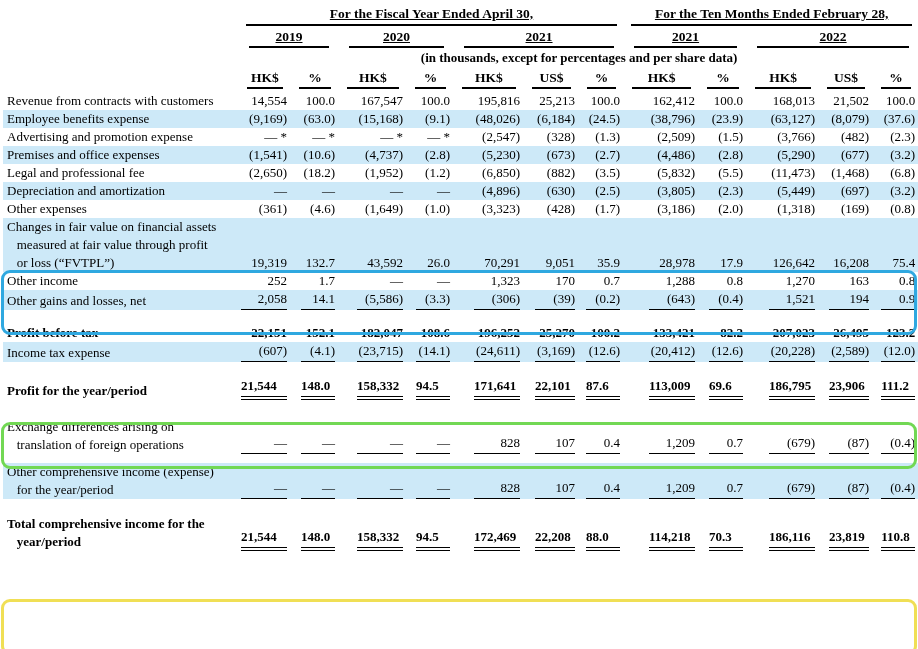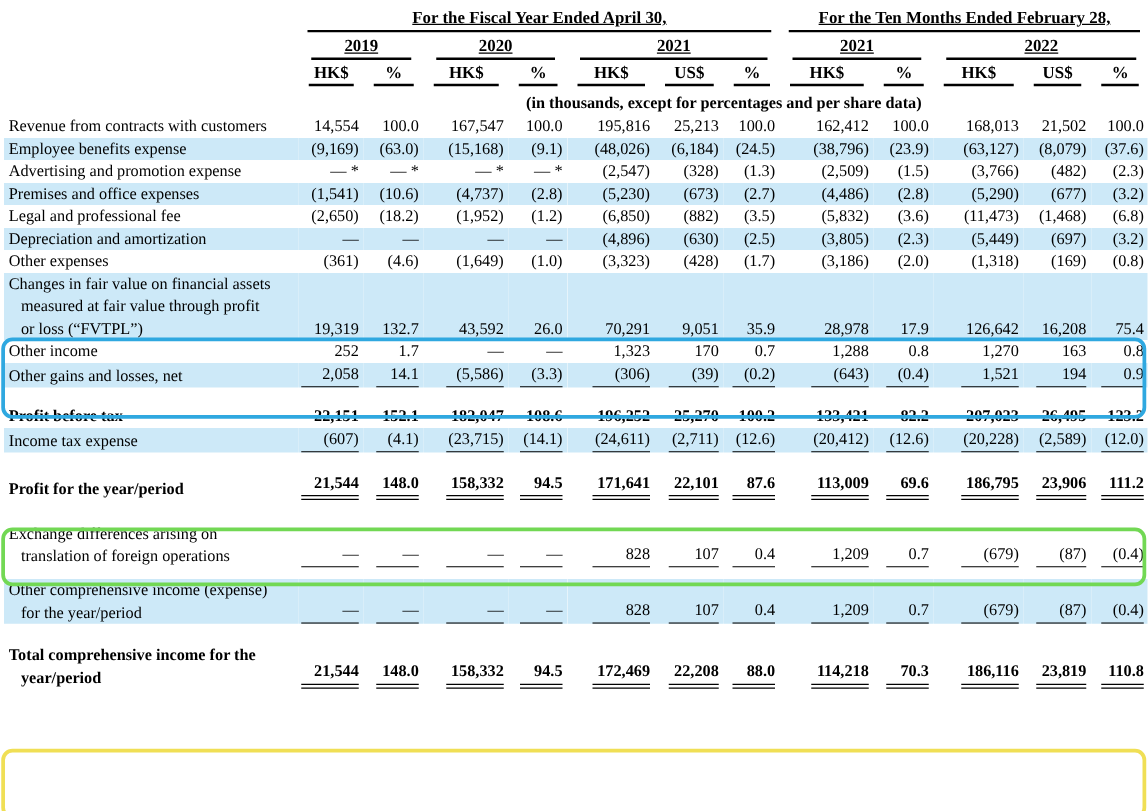--- a/index.html
+++ b/index.html
@@ -20,21 +20,21 @@
          font-size:13.5px;line-height:18px;}
   .crule{border-bottom:2px solid #000;text-align:center;font-weight:bold;
          font-size:13.5px;line-height:19px;display:inline-block;}
   th.chead{text-align:center;padding:0 6px 3px 6px;vertical-align:bottom;}
   th.ghead{padding:0 7px;vertical-align:bottom;text-decoration:underline;}
   td.note{text-align:center;font-weight:bold;font-size:13px;line-height:17px;
           padding:1px 0 2px 0;}
   
   span.u{display:inline-block;border-bottom:1.5px solid #000;text-align:right;
          padding-bottom:1px;}
-  span.uu{display:inline-block;border-bottom:4px double #000;text-align:right;
+  span.uu{display:inline-block;border-bottom:4px double #000;text-align:left;
           padding-bottom:1px;}
   tr.spacer td{padding:0;}
   .hl{position:absolute;left:-2px;right:-2px;border-radius:9px;
       pointer-events:none;background:transparent;}
 </style>
 </head>
 <body>
 
 <div id="wrap">
   <table id="fin-table">
@@ -61,38 +61,38 @@
         </tr>
         <tr>
           <th></th>
           <th colspan="2" class="ghead" style="padding: 2px 10px 0px;"><div class="yrule">2019</div></th>
           <th colspan="2" class="ghead" style="padding: 2px 10px 0px;"><div class="yrule">2020</div></th>
           <th colspan="3" class="ghead" style="padding: 2px 10px 0px;"><div class="yrule">2021</div></th>
           <th colspan="2" class="ghead" style="padding: 2px 10px 0px;"><div class="yrule">2021</div></th>
           <th colspan="3" class="ghead" style="padding: 2px 10px 0px;"><div class="yrule">2022</div></th>
         </tr>
         <tr>
+          <td></td>
+          <td colspan="12" class="note">(in thousands, except for percentages and per share data)</td>
+        </tr>
+        <tr>
           <th></th>
           <th class="chead"><div class="crule" style="min-width: 36px;">HK$</div></th>
           <th class="chead"><div class="crule" style="min-width: 32px;">%</div></th>
           <th class="chead"><div class="crule" style="min-width: 52px;">HK$</div></th>
           <th class="chead"><div class="crule" style="min-width: 31px;">%</div></th>
           <th class="chead"><div class="crule" style="min-width: 54px;">HK$</div></th>
           <th class="chead"><div class="crule" style="min-width: 39px;">US$</div></th>
           <th class="chead"><div class="crule" style="min-width: 29px;">%</div></th>
           <th class="chead"><div class="crule" style="min-width: 59px;">HK$</div></th>
           <th class="chead"><div class="crule" style="min-width: 32px;">%</div></th>
           <th class="chead"><div class="crule" style="min-width: 56px;">HK$</div></th>
           <th class="chead"><div class="crule" style="min-width: 38px;">US$</div></th>
           <th class="chead"><div class="crule" style="min-width: 30px;">%</div></th>
         </tr>
-        <tr>
-          <td></td>
-          <td colspan="12" class="note">(in thousands, except for percentages and per share data)</td>
-        </tr>
       </thead>
     <tbody id="tbody">
         <tr>
           <td class="label">Revenue from contracts with customers</td>
           <td class="val"><span>14,554</span></td>
           <td class="val"><span>100.0</span></td>
           <td class="val"><span>167,547</span></td>
           <td class="val"><span>100.0</span></td>
           <td class="val"><span>195,816</span></td>
           <td class="val"><span>25,213</span></td>
@@ -151,21 +151,21 @@
         <tr>
           <td class="label">Legal and professional fee</td>
           <td class="val"><span>(2,650)</span></td>
           <td class="val"><span>(18.2)</span></td>
           <td class="val"><span>(1,952)</span></td>
           <td class="val"><span>(1.2)</span></td>
           <td class="val"><span>(6,850)</span></td>
           <td class="val"><span>(882)</span></td>
           <td class="val"><span>(3.5)</span></td>
           <td class="val"><span>(5,832)</span></td>
-          <td class="val"><span>(3.6)</span></td>
+          <td class="val"><span>(5.5)</span></td>
           <td class="val"><span>(11,473)</span></td>
           <td class="val"><span>(1,468)</span></td>
           <td class="val"><span>(6.8)</span></td>
         </tr>
         <tr style="background: rgb(205, 233, 248);">
           <td class="label">Depreciation and amortization</td>
           <td class="val"><span>—</span></td>
           <td class="val"><span>—</span></td>
           <td class="val"><span>—</span></td>
           <td class="val"><span>—</span></td>
@@ -258,21 +258,21 @@
           <td class="val"><span>26,495</span></td>
           <td class="val"><span>123.2</span></td>
         </tr>
         <tr style="background: rgb(205, 233, 248);">
           <td class="label">Income tax expense</td>
           <td class="val"><span class="u" style="min-width: 46px;">(607)</span></td>
           <td class="val"><span class="u" style="min-width: 34px;">(4.1)</span></td>
           <td class="val"><span class="u" style="min-width: 46px;">(23,715)</span></td>
           <td class="val"><span class="u" style="min-width: 34px;">(14.1)</span></td>
           <td class="val"><span class="u" style="min-width: 46px;">(24,611)</span></td>
-          <td class="val"><span class="u" style="min-width: 40px;">(2,711)</span></td>
+          <td class="val"><span class="u" style="min-width: 40px;">(3,169)</span></td>
           <td class="val"><span class="u" style="min-width: 34px;">(12.6)</span></td>
           <td class="val"><span class="u" style="min-width: 46px;">(20,412)</span></td>
           <td class="val"><span class="u" style="min-width: 34px;">(12.6)</span></td>
           <td class="val"><span class="u" style="min-width: 46px;">(20,228)</span></td>
           <td class="val"><span class="u" style="min-width: 40px;">(2,589)</span></td>
           <td class="val"><span class="u" style="min-width: 34px;">(12.0)</span></td>
         </tr>
         <tr class="spacer">
           <td colspan="13" style="height: 9px; line-height: 9px;"></td>
         </tr>

